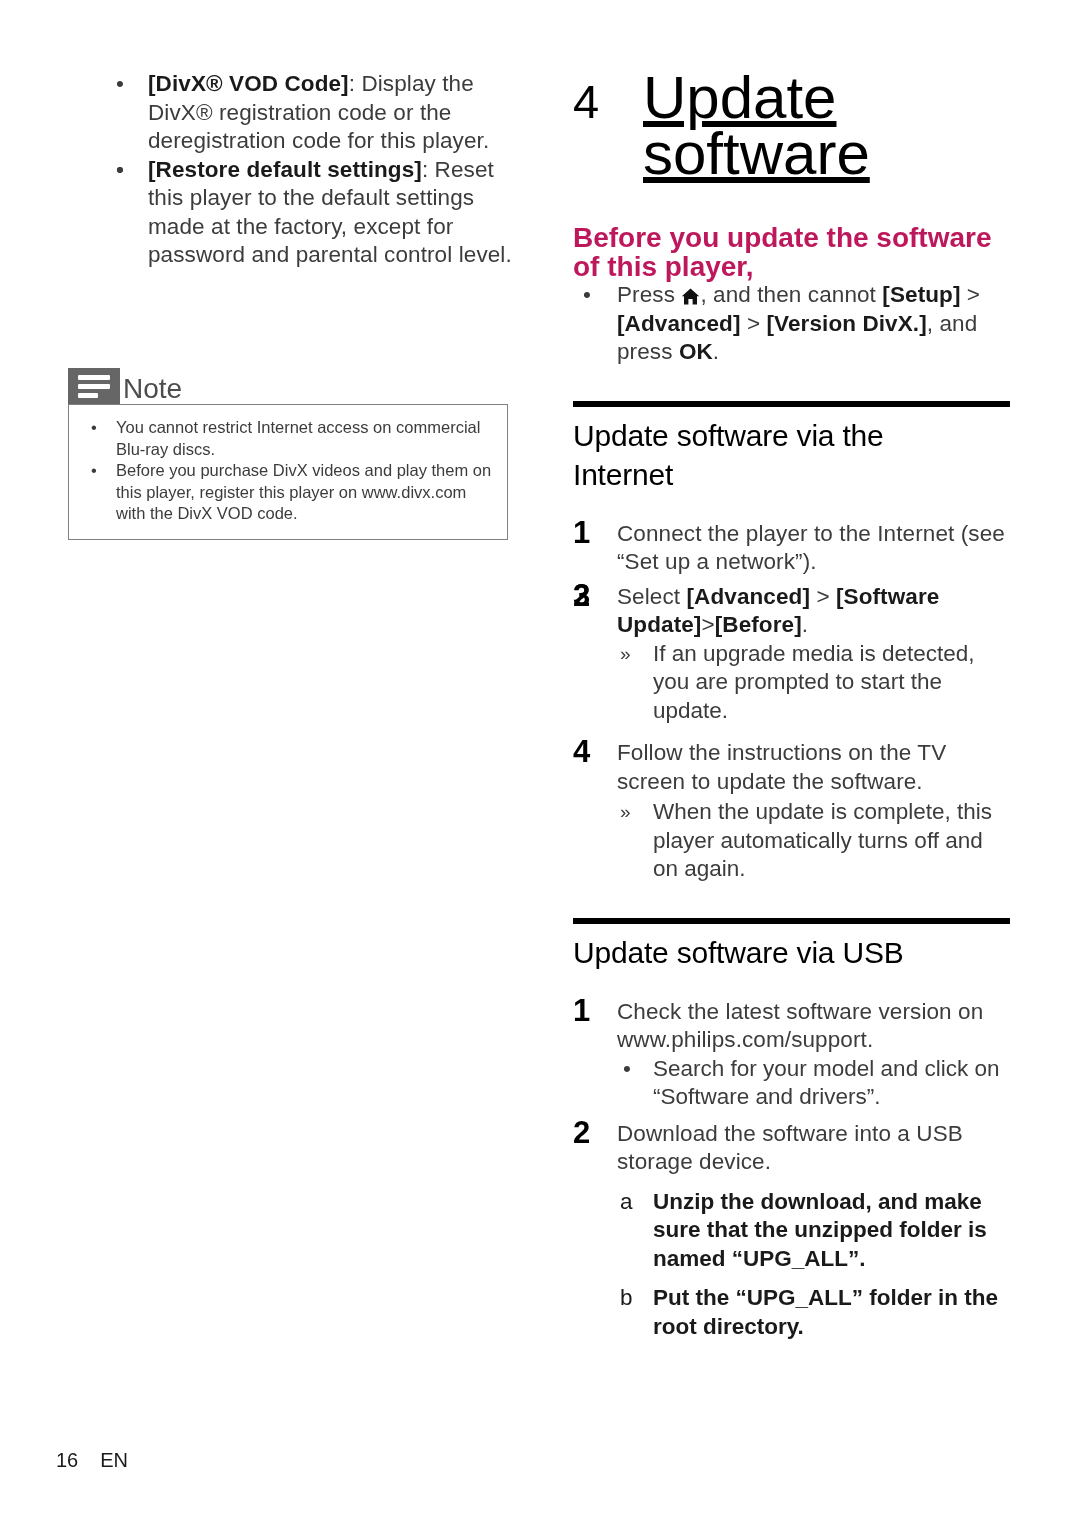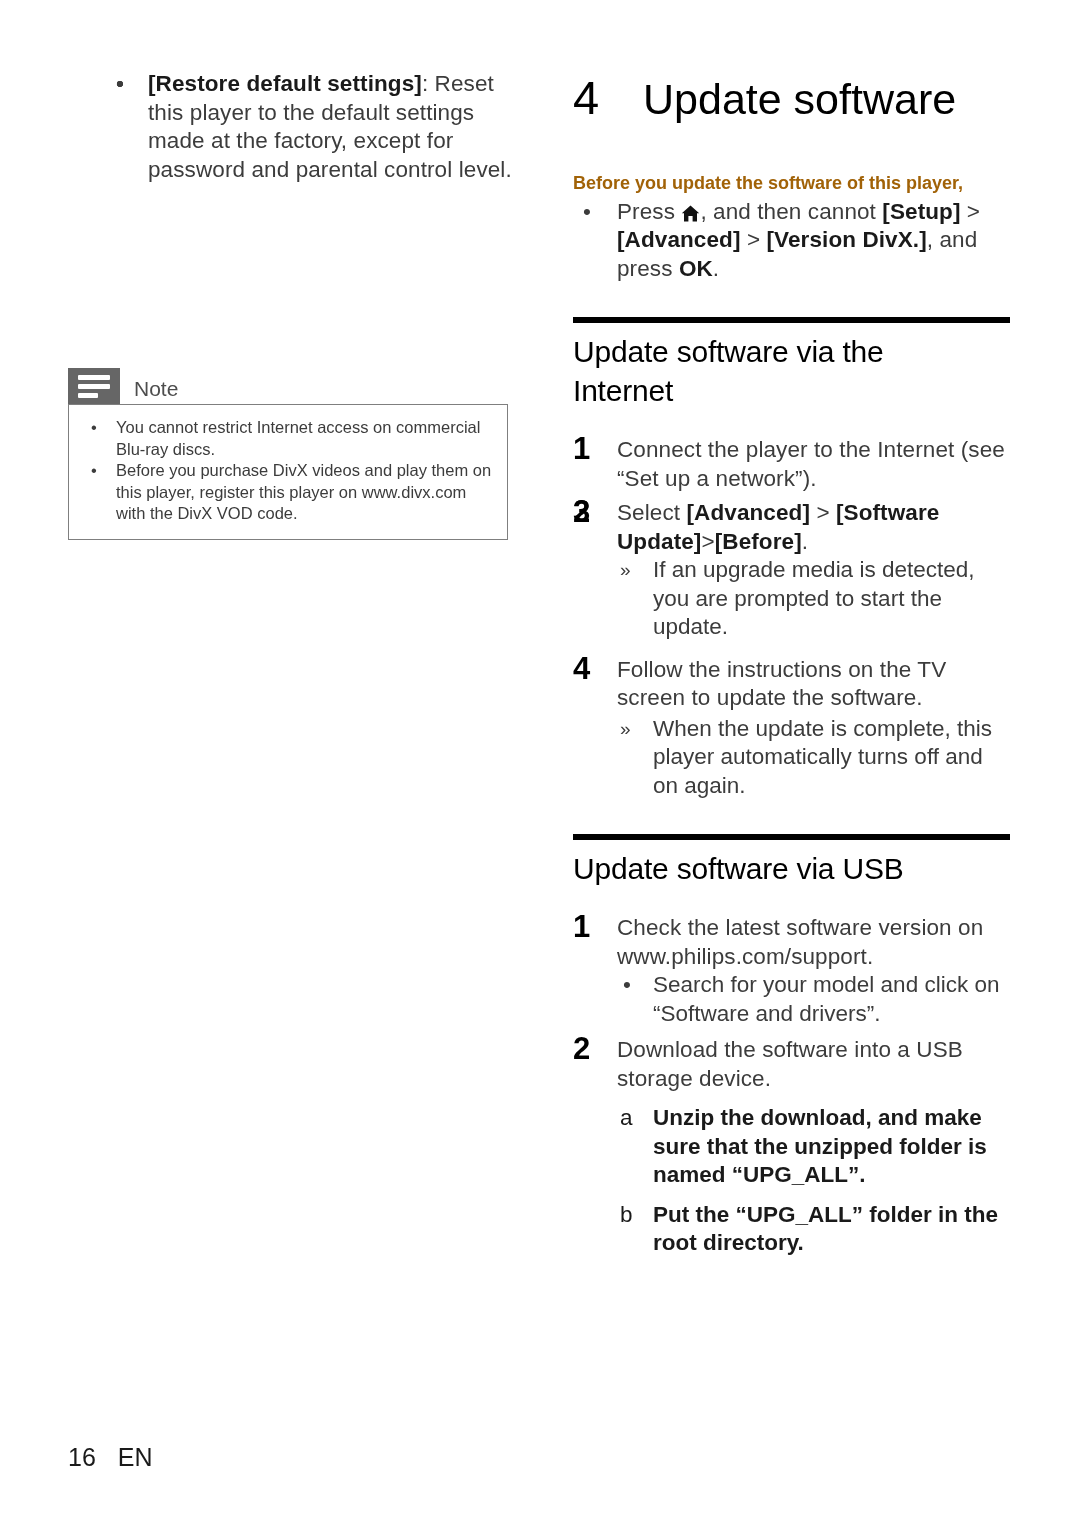--- a/index.html
+++ b/index.html
@@ -83,23 +83,23 @@
     display: block;
     background: #ffffff;
     height: 5px;
     margin: 2px 0;
     border-radius: 1px;
   }
   #note-icon i:nth-child(1) { width: 32px; }
   #note-icon i:nth-child(2) { width: 32px; }
   #note-icon i:nth-child(3) { width: 20px; }
   #note-title {
-    font-size: 21px;
+    font-size: 28px;
     color: #4d4d4d;
-    padding-left: 14px;
+    padding-left: 3px;
     line-height: 30px;
   }
   #note-body {
     border: 1px solid #7f7f7f;
     border-top: 1px solid #7f7f7f;
     padding: 12px 14px 14px 14px;
     box-sizing: border-box;
     width: 440px;
     margin-top: 0;
   }
@@ -127,26 +127,26 @@
   #chapter {
     display: flex;
     align-items: baseline;
     font-size: 50px;
     line-height: 56px;
     color: #000000;
     font-weight: normal;
     margin: 0 0 0 0;
   }
   #chapter .num  { width: 70px; flex: none; font-size: 47px; }
-  #chapter .name { font-size: 43px; }
+  #chapter .name { font-size: 60px; text-decoration: underline; }
 
   .intro {
-    font-size: 18px;
-    line-height: 28.5px;
-    color: #a16207;
+    font-size: 28px;
+    line-height: 28.5px;
+    color: #be185d;
     font-weight: bold;
   }
 
   hr.rule {
     border: none;
     border-top: 6px solid #000000;
     margin: 0;
     width: 437px;
   }
   h2.sect {
@@ -217,23 +217,23 @@
     position: absolute;
     left: 3px;
     top: 0;
     font-weight: normal;
     color: #1a1a1a;
   }
 
   
   #footer {
     position: absolute;
-    left: 68px;
+    left: 56px;
     bottom: 55px;
-    font-size: 25px;
+    font-size: 20px;
     color: #1a1a1a;
     display: flex;
     gap: 22px;
   }
 
   .homeicon {
     display: inline-block;
     width: 19px;
     height: 17px;
     vertical-align: -3px;
@@ -247,20 +247,21 @@
 </head>
 <body>
 
 <div id="page">
 
   <div class="col" id="col-left">
 
     <ul class="bullets">
       <li>
         <span class="bullet-dot">•</span>
+        <span class="body-txt"><b>[DivX® VOD Code]</b><span>: Display the DivX® registration code or the deregistration code for this player.</span></span>
       </li>
       <li>
         <span class="bullet-dot">•</span>
       </li>
       <li>
         <span class="bullet-dot">•</span>
         <span class="body-txt"><b>[Restore default settings]</b><span>: Reset this player to the default settings made at the factory, except for password and parental control level.</span></span>
       </li>
     </ul>
 

